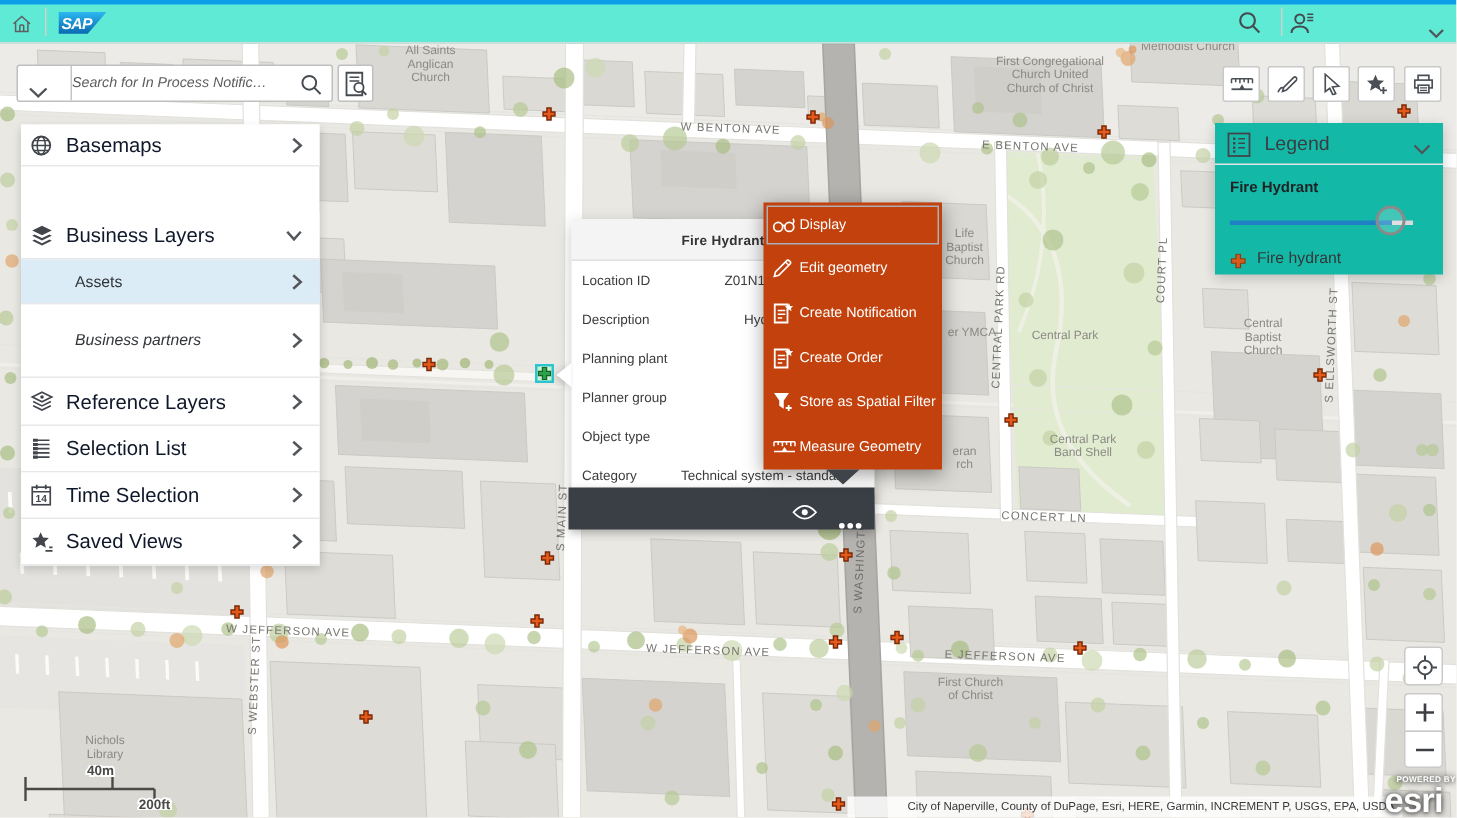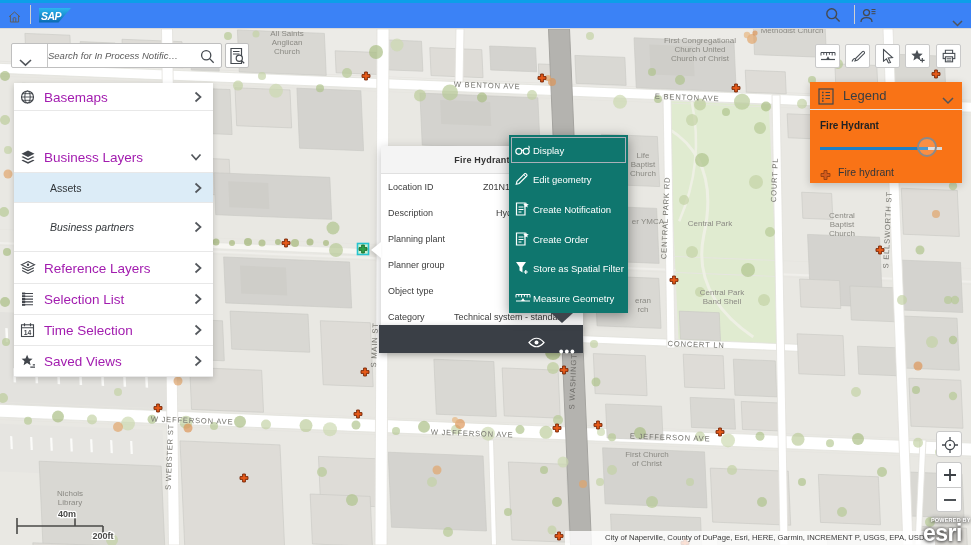--- a/index.html
+++ b/index.html
@@ -1,53 +1,53 @@
 <!DOCTYPE html>
 <html><head><meta charset="utf-8"><style>
 *{margin:0;padding:0;box-sizing:border-box}
 html,body{width:971px;height:545px;overflow:hidden;font-family:"Liberation Sans",sans-serif}
 #stage{position:relative;width:971px;height:545px;overflow:hidden;background:#f0efeb}
 #map{position:absolute;left:0;top:0}
 
-#hdr{position:absolute;left:0;top:0;width:971px;height:29px;background:#3b82f6;border-bottom:1px solid #d9d9d9}
+#hdr{position:absolute;left:0;top:0;width:971px;height:29px;background:#5eead4;border-bottom:1px solid #d9d9d9}
 #hdr .blue{position:absolute;left:0;top:0;width:971px;height:3px;background:#0c9fe8}
 #hdr .vdiv{position:absolute;top:5px;width:1px;height:19px;background:#d0d0d0}
 #uname{position:absolute;top:0;line-height:30px;font-size:9.5px;color:#32363a}
 
 .btnbox{position:absolute;background:#fff;border:1px solid #bfbfbf;border-radius:2px}
 #srch{position:absolute;left:11px;top:43px;width:211px;height:25px;background:#fff;border:1px solid #bfbfbf;border-radius:2px}
 #srch .ph{position:absolute;left:36px;top:0;line-height:23px;font-style:italic;font-size:9.5px;color:#5c5c5c;white-space:nowrap;overflow:hidden;max-width:150px}
 
 #panel{position:absolute;left:14px;top:83px;width:199px;background:#fff;box-shadow:0 2px 6px rgba(0,0,0,.18)}
 .prow{position:relative;border-bottom:1px solid #e8e8e8;background:#fff}
-.prow .lbl{position:absolute;left:30px;top:50%;transform:translateY(-50%);font-size:13.5px;color:#a21caf}
+.prow .lbl{position:absolute;left:30px;top:50%;transform:translateY(-50%);font-size:13.5px;color:#0f172a}
 .prow .sublbl{position:absolute;left:36px;top:50%;transform:translateY(-50%);font-size:10.5px;color:#32363a}
 .prow svg.ic{position:absolute;left:6px;top:50%;transform:translateY(-50%)}
 .prow svg.ch{position:absolute;right:11px;top:50%;transform:translateY(-50%)}
 
 #pop{position:absolute;left:381px;top:146px;width:202px;height:184px;background:#fff;box-shadow:0 3px 10px rgba(0,0,0,.25)}
 #pop .hd{height:28px;background:#f4f4f4;border-bottom:1px solid #e0e0e0;text-align:center;line-height:28px;font-size:9px;font-weight:bold;color:#333;letter-spacing:0.2px}
 #pop .row{position:relative;height:26px}
 #pop .k{position:absolute;left:7px;top:50%;transform:translateY(-50%);font-size:9px;color:#3c3c3c}
 #pop .v{position:absolute;right:7px;top:50%;transform:translateY(-50%);font-size:9px;color:#3c3c3c;white-space:nowrap}
 #parrow{position:absolute;left:371px;top:242px;width:0;height:0;border-top:8px solid transparent;border-bottom:8px solid transparent;border-right:10px solid #fff;filter:drop-shadow(-2px 1px 2px rgba(0,0,0,.15))}
 
 #abar{position:absolute;left:379px;top:325px;width:204px;height:28px;background:#3a3f46;box-shadow:0 2px 6px rgba(0,0,0,.3)}
 
-#menu{position:absolute;left:509px;top:135px;width:119px;height:178px;background:#0f766e;box-shadow:0 3px 12px rgba(0,0,0,.4)}
+#menu{position:absolute;left:509px;top:135px;width:119px;height:178px;background:#c2410c;box-shadow:0 3px 12px rgba(0,0,0,.4)}
 #menu .mi{position:relative;height:29.6px;color:#fff;font-size:9.5px}
 #menu .mi .t{position:absolute;left:24px;top:50%;transform:translateY(-50%);white-space:nowrap}
 #menu .mi svg{position:absolute;left:6px;top:50%;transform:translateY(-50%)}
 #menu .sel{outline:1px solid #aab0b8;outline-offset:-3px}
 #mtip{position:absolute;left:551px;top:313px;width:0;height:0;border-left:11px solid transparent;border-right:11px solid transparent;border-top:10px solid #3f444b}
 
 .tbtn{position:absolute;top:44px;width:25px;height:24px;background:#fff;border:1px solid #c9c9c9;border-radius:2px}
 .tbtn svg{position:absolute;left:50%;top:50%;transform:translate(-50%,-50%)}
 
-#leg{position:absolute;left:810px;top:82px;width:152px;height:101px;background:#f97316;box-shadow:0 2px 8px rgba(0,0,0,.2)}
+#leg{position:absolute;left:810px;top:82px;width:152px;height:101px;background:#14b8a6;box-shadow:0 2px 8px rgba(0,0,0,.2)}
 
 .zbtn{position:absolute;left:936px;width:26px;background:#fff;border:1px solid #c9c9c9;border-radius:3px}
 
 #attr{position:absolute;left:565px;top:531px;width:370px;height:14px;background:rgba(255,255,255,.82);font-size:7.7px;color:#3a3a3a;line-height:14px;padding-left:40px;white-space:nowrap;overflow:hidden}
 #esri{position:absolute;left:923px;top:517px;color:#fff;text-shadow:0 0 4px rgba(60,60,60,.9),0 1px 3px rgba(60,60,60,.8)}
 </style></head><body>
 <div id="stage">
     <svg id="map" width="971" height="545" viewBox="0 0 971 545">
       <g transform="matrix(1,0.04,0.045,1,-11,12)">
         <rect x="-60" y="-40" width="1120" height="680" fill="#f0efeb"></rect>

